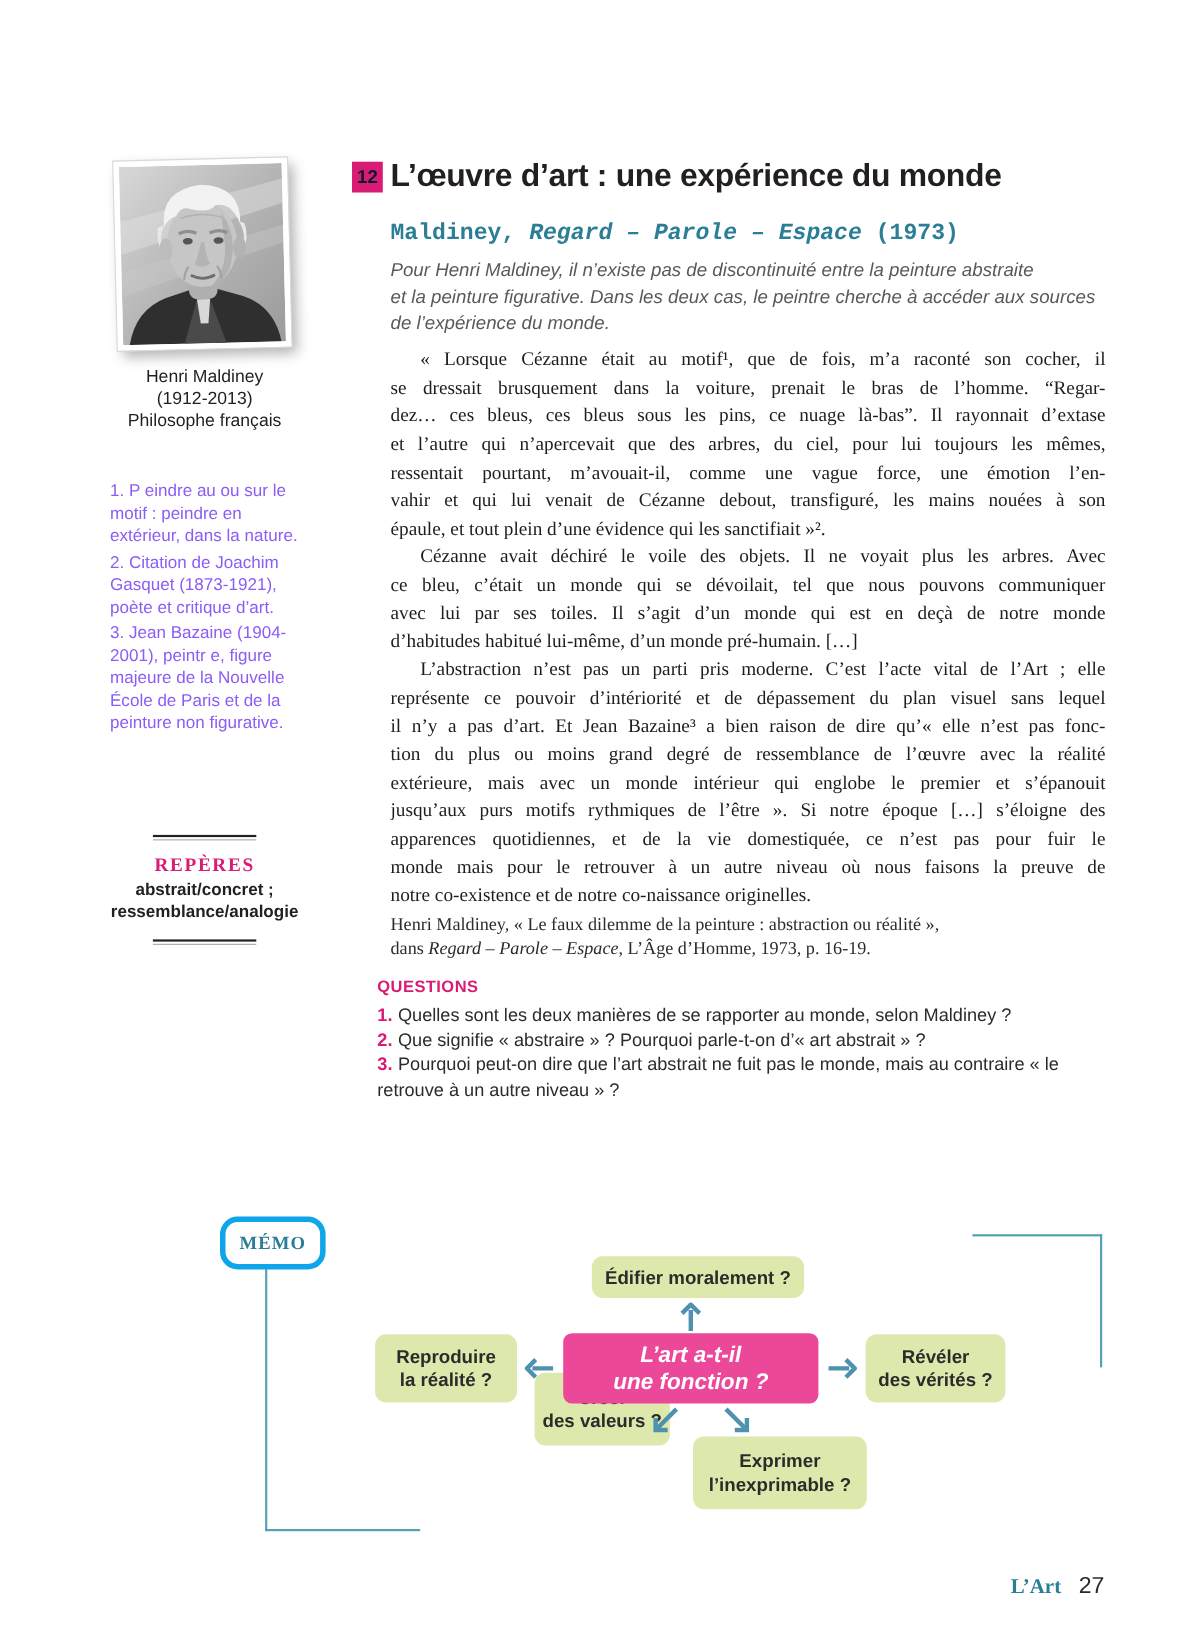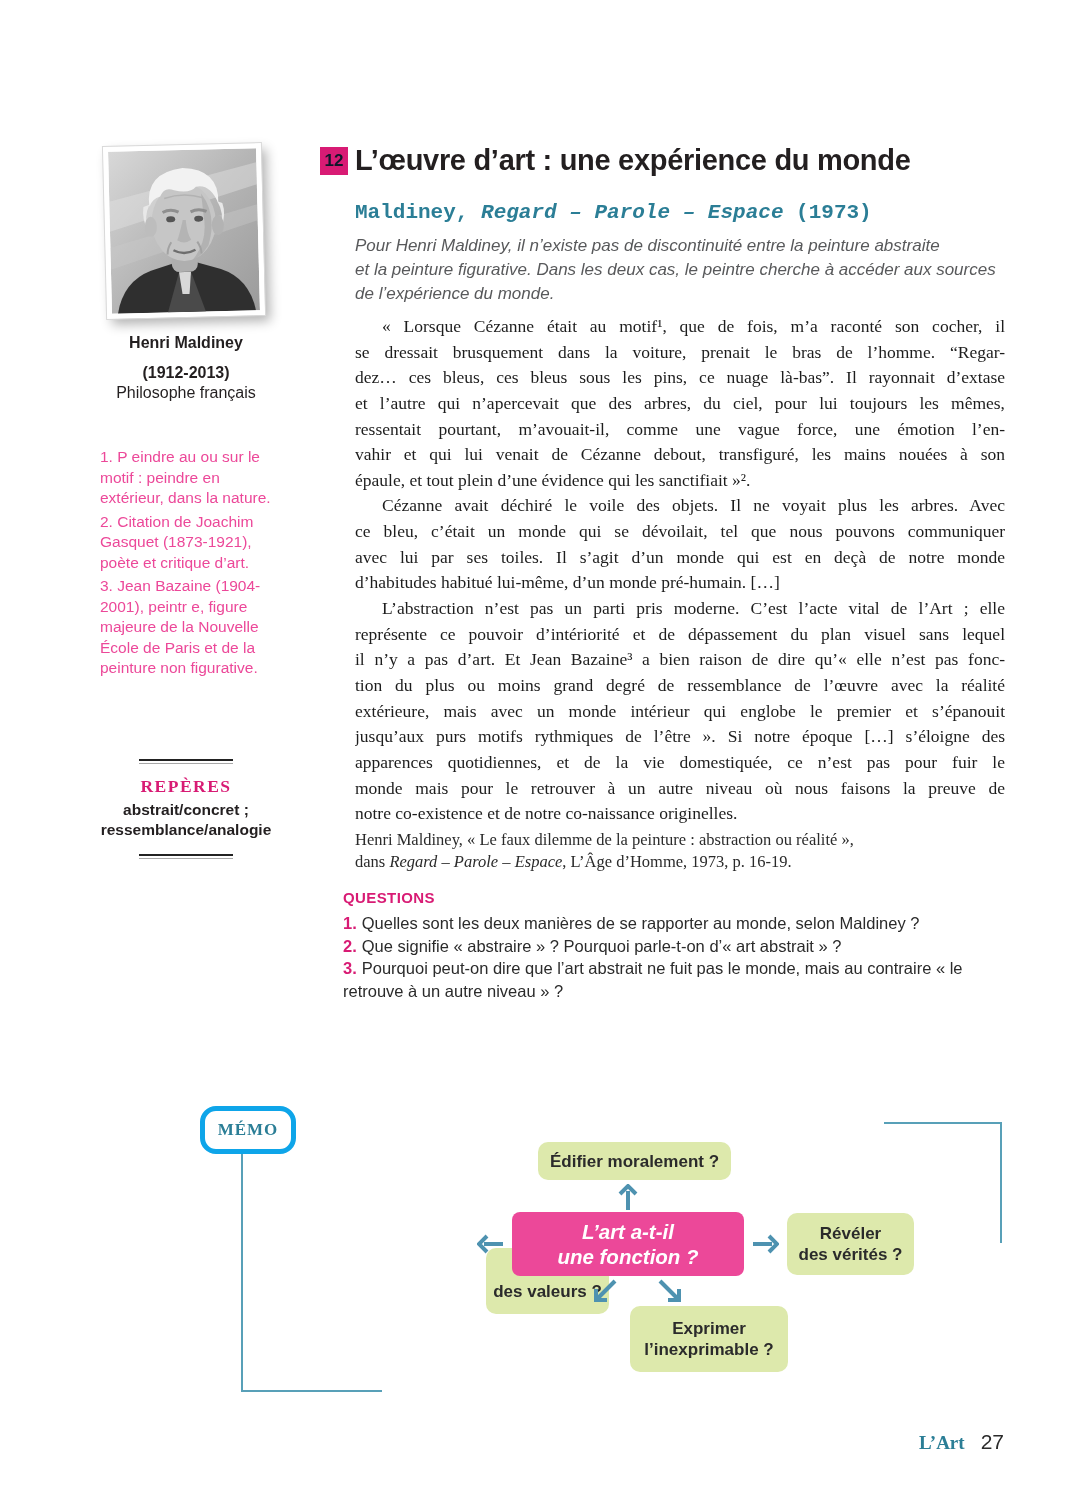--- a/index.html
+++ b/index.html
@@ -5,22 +5,22 @@
   html,body{margin:0;padding:0;background:#ffffff;}
   .page{position:relative;width:1080px;height:1500px;background:#ffffff;overflow:hidden;
         font-family:"Liberation Sans",sans-serif;color:#2b2b2b;}
 
   
   .sidebar{position:absolute;left:100px;top:145px;width:172px;}
   .photo{width:148px;height:162px;background:#fff;border:5px solid #ffffff;outline:1px solid #d9d9d9;
          box-shadow:5px 6px 12px rgba(0,0,0,.30);transform:rotate(-1.4deg);margin-left:5px;}
   .photo svg{display:block;}
   .caption{margin-top:16px;text-align:center;font-size:16px;line-height:20px;color:#231f20;}
-  .caption .b{font-weight:bold;margin-top:10px;}
-  .fnotes{margin-top:44px;font-size:15.5px;line-height:20.5px;color:#ec4899;}
+  .caption .b{font-weight:normal;}
+  .fnotes{margin-top:44px;font-size:15.5px;line-height:20.5px;color:#8b5cf6;}
   .fnotes p{margin:0 0 3px 0;}
   .reperes{position:absolute;left:0;top:614px;width:172px;text-align:center;}
   .rrule{width:94px;height:2px;border-top:2px solid #222;border-bottom:1px solid #a8a8a8;margin:0 auto;}
   .rtitle{font-family:"Liberation Serif",serif;font-weight:bold;color:#d81b74;font-size:17.5px;
           letter-spacing:1.5px;margin:12px 0 3px 0;}
   .rline{font-weight:bold;font-size:15.5px;line-height:20px;color:#231f20;}
   .reperes .rrule.bottom{margin-top:14px;}
 
   
   .main{position:absolute;left:320px;top:0;width:700px;}
@@ -211,20 +211,22 @@
     </div>
   </div>
 
   <div class="memo-label">MÉMO</div>
   <div class="mline" style="left:241px;top:1144px;width:2px;height:248px;"></div>
   <div class="mline" style="left:241px;top:1390px;width:141px;height:2px;"></div>
   <div class="mline" style="left:884px;top:1122px;width:118px;height:2px;"></div>
   <div class="mline" style="left:1000px;top:1122px;width:2px;height:121px;"></div>
 
   <div class="gbox" style="left:538px;top:1142px;width:193px;height:38px;">Édifier moralement ?</div>
+  <div class="gbox" style="left:341px;top:1213px;width:129px;height:62px;">Reproduire
+la réalité ?</div>
   <div class="gbox" style="left:787px;top:1213px;width:127px;height:62px;">Révéler
 des vérités ?</div>
   <div class="gbox" style="left:486px;top:1248px;width:123px;height:66px;">Créer
 des valeurs ?</div>
   <div class="gbox" style="left:630px;top:1306px;width:158px;height:66px;">Exprimer
 l’inexprimable ?</div>
   <div class="cbox">L’art a-t-il
 une fonction ?</div>
 
   <svg class="arrow" style="left:618px;top:1184px;" width="20" height="26" viewBox="0 0 20 26">

